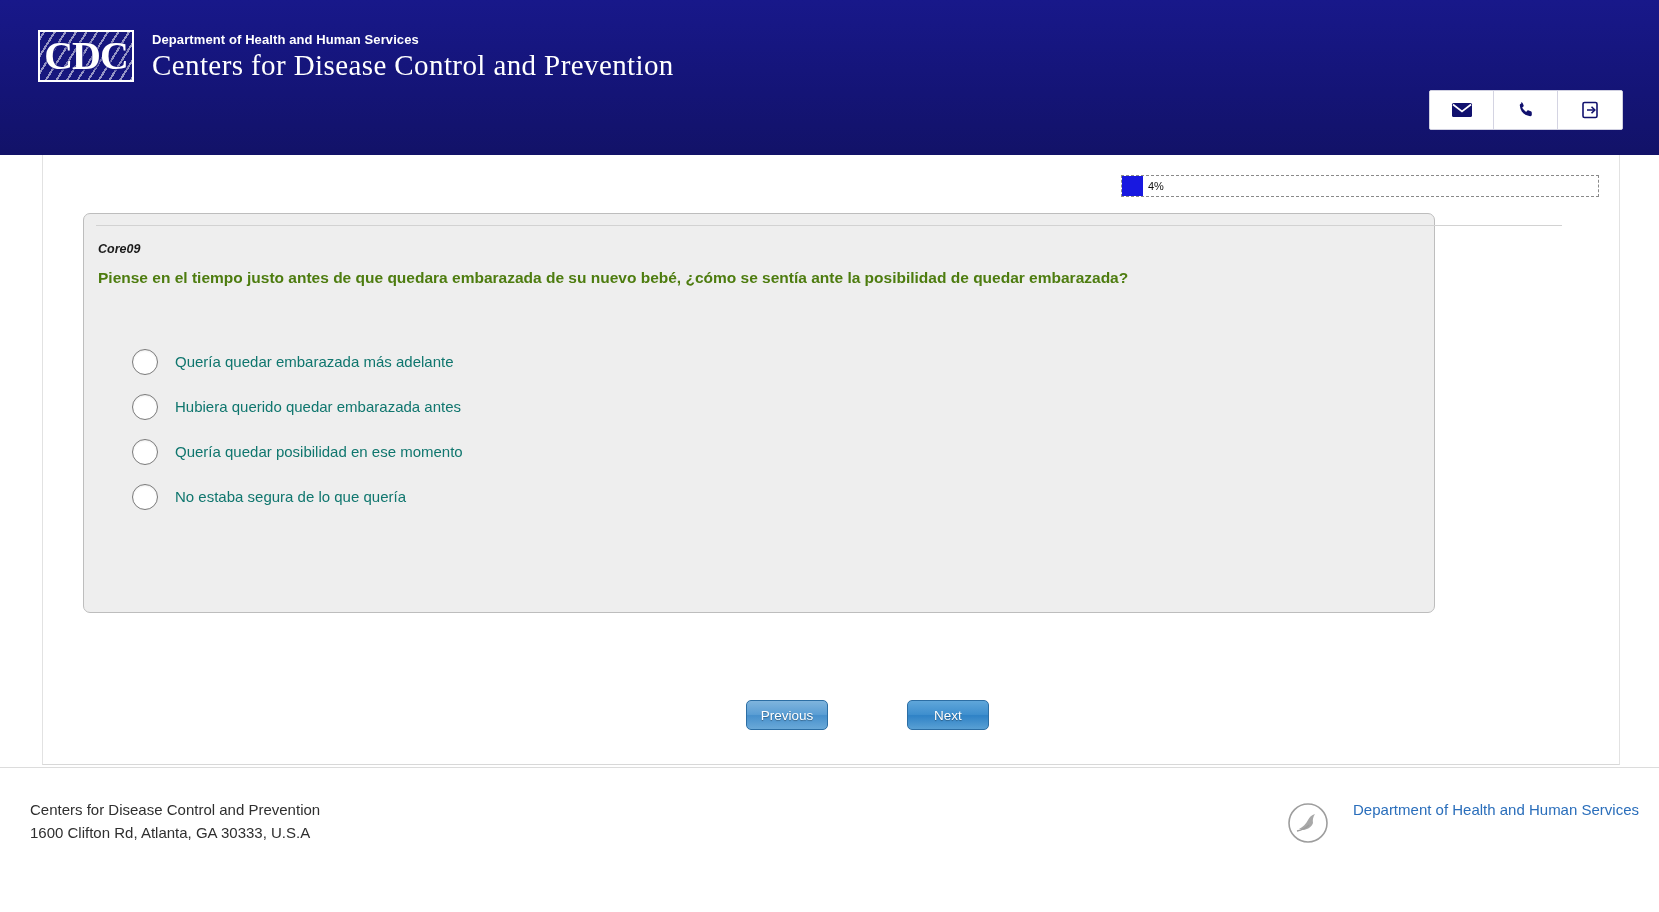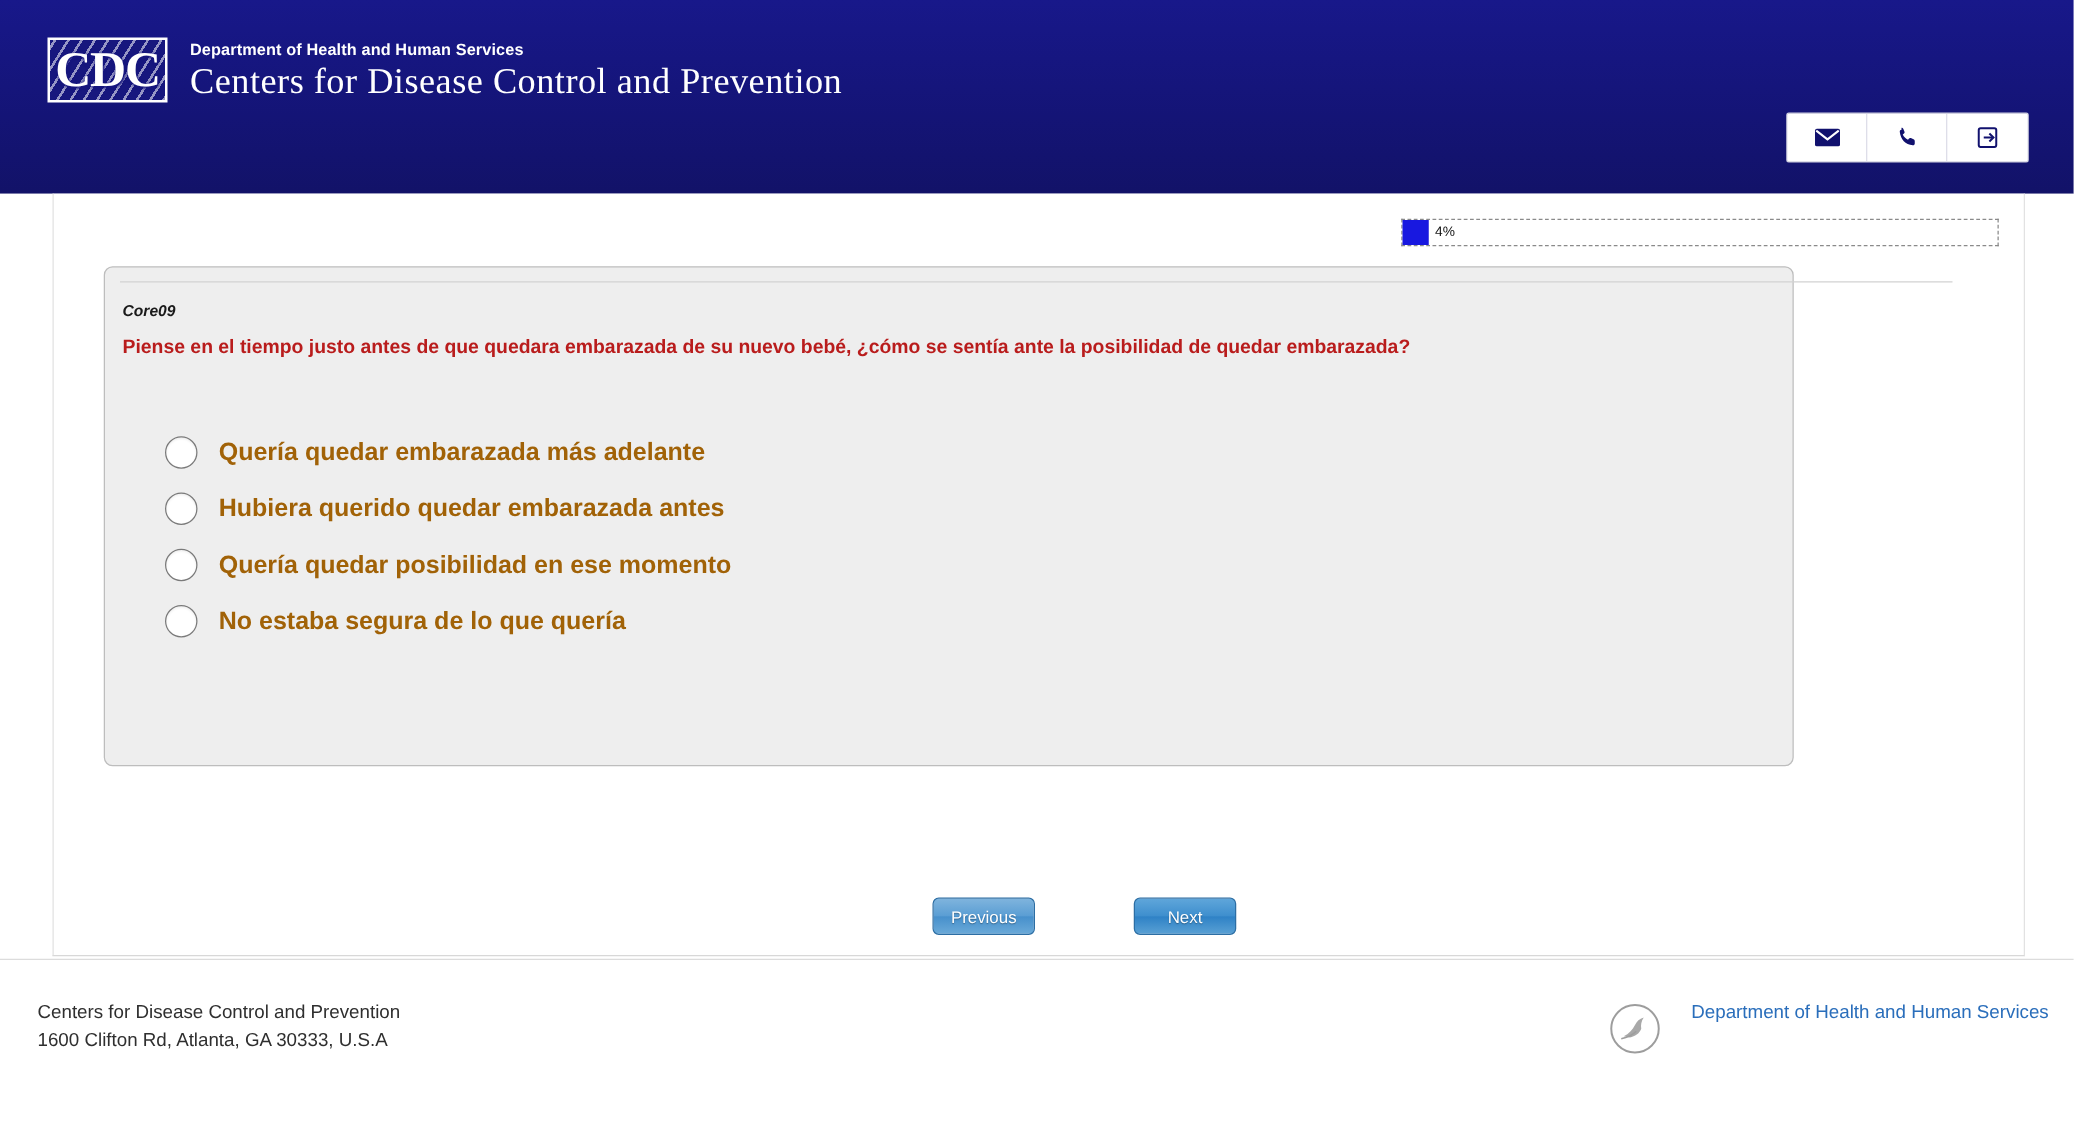--- a/index.html
+++ b/index.html
@@ -173,21 +173,21 @@
     font-weight: bold;
     color: #1a1a1a;
   }
   .q-text {
     position: absolute;
     left: 14px;
     top: 54px;
     width: 1440px;
     font-size: 15.5px;
     font-weight: bold;
-    color: #b91c1c;
+    color: #4d7c0f;
     line-height: 1.3;
   }
   .options {
     position: absolute;
     left: 48px;
     top: 125px;
     width: 1380px;
   }
   .option-row {
     display: flex;
@@ -199,30 +199,29 @@
     width: 26px;
     height: 26px;
     border-radius: 50%;
     border: 1.6px solid #7a7a7a;
     background: #ffffff;
     flex: none;
     box-shadow: inset 0 1px 2px rgba(0,0,0,0.08);
   }
   .option-label {
     margin-left: 17px;
-    font-size: 20px;
-    color: #a16207;
+    font-size: 15px;
+    color: #0f766e;
     line-height: 1.2;
-    font-weight: bold;
   }
 
   .nav-buttons {
     position: absolute;
     left: 0;
-    top: 504px;
+    top: 486px;
     width: 1492px;
     padding-left: 40px;
     display: flex;
     gap: 79px;
   }
   .nav-btn {
     width: 82px;
     height: 30px;
     border-radius: 5px;
     border: 1px solid #2c6ea4;

